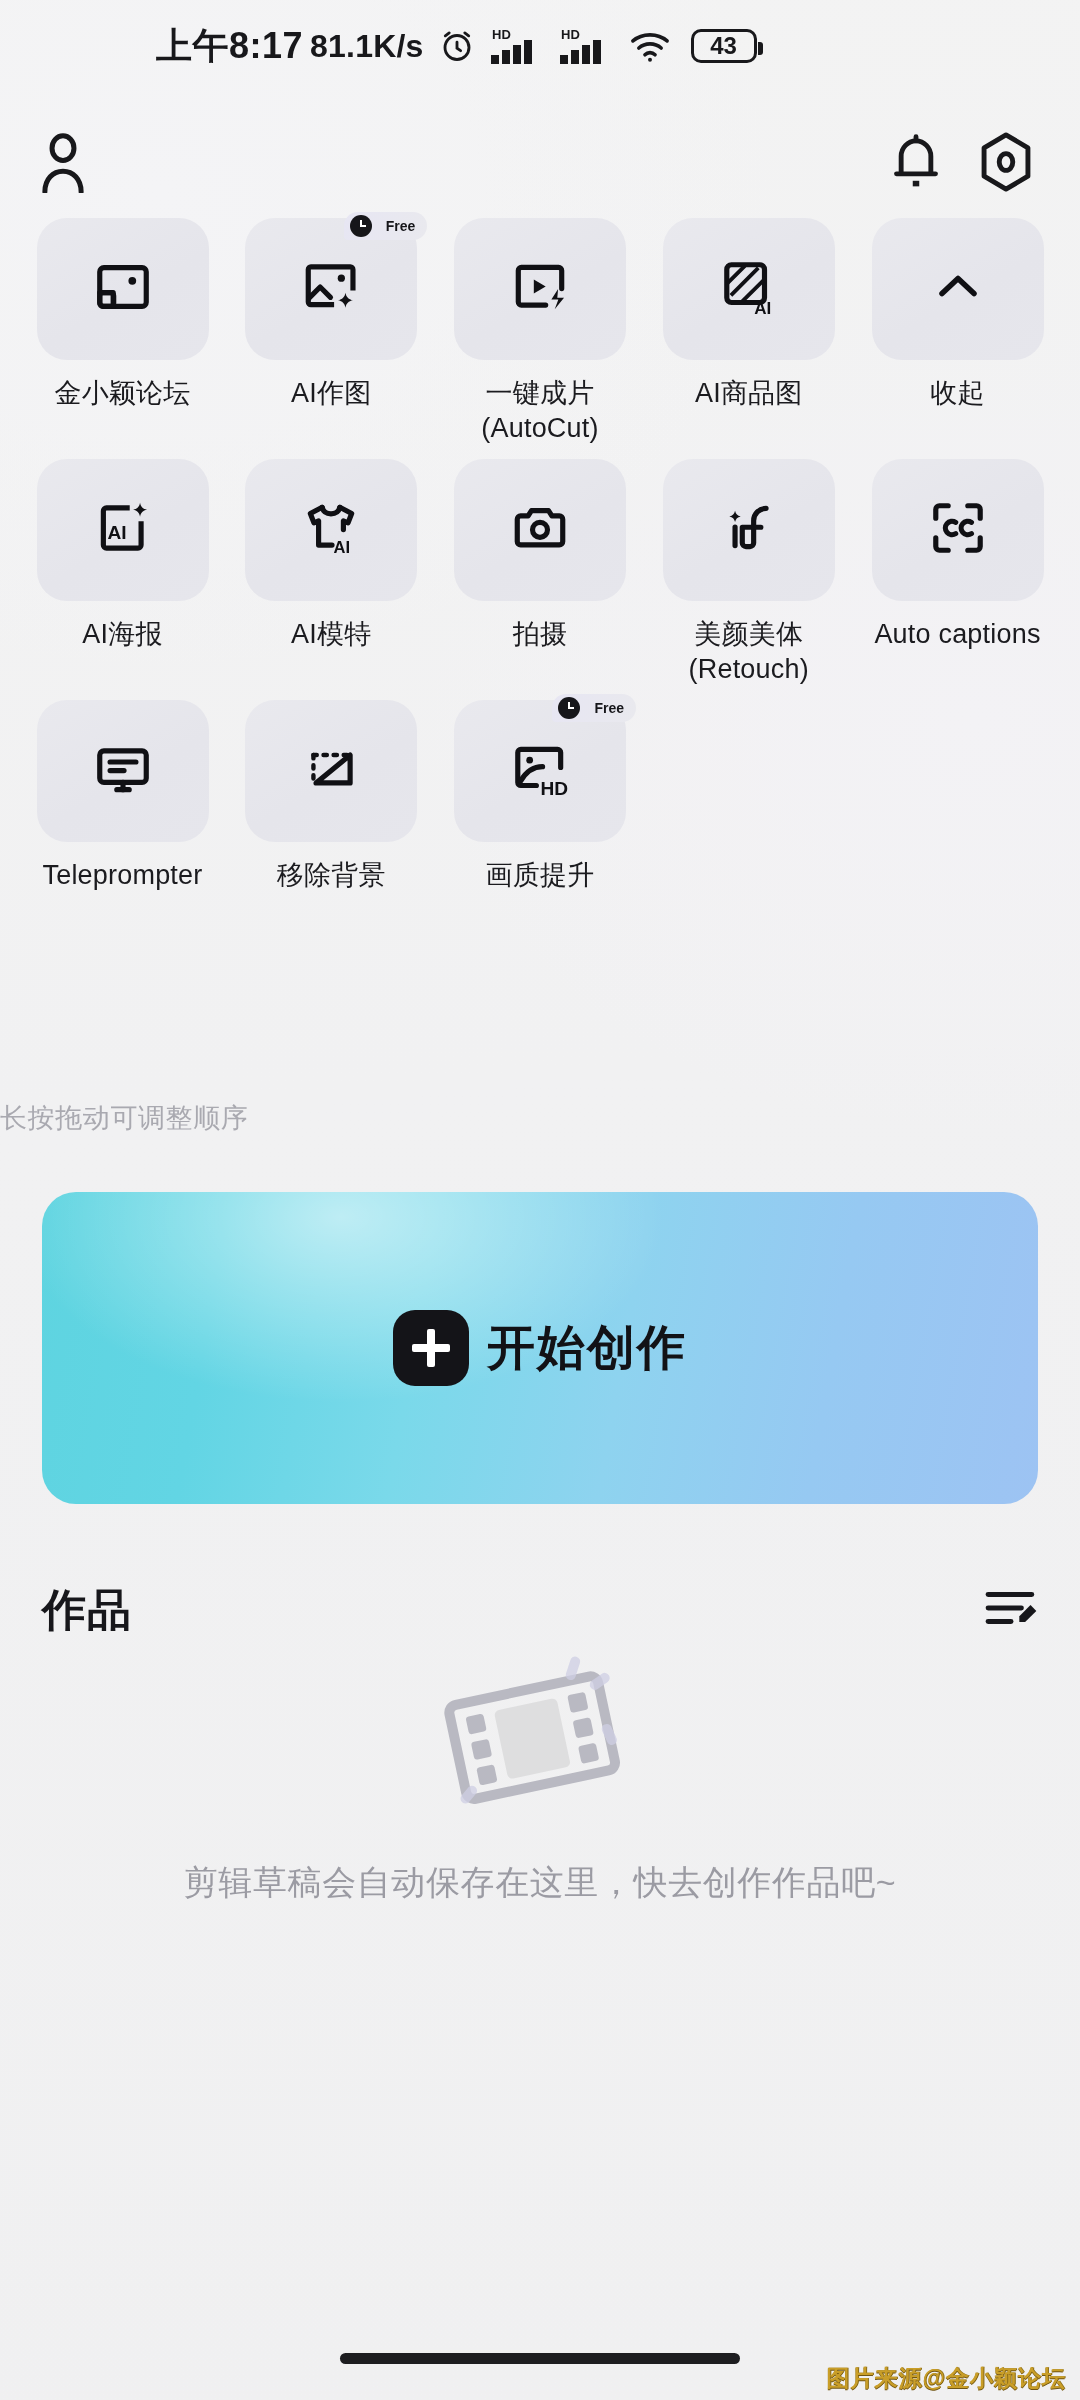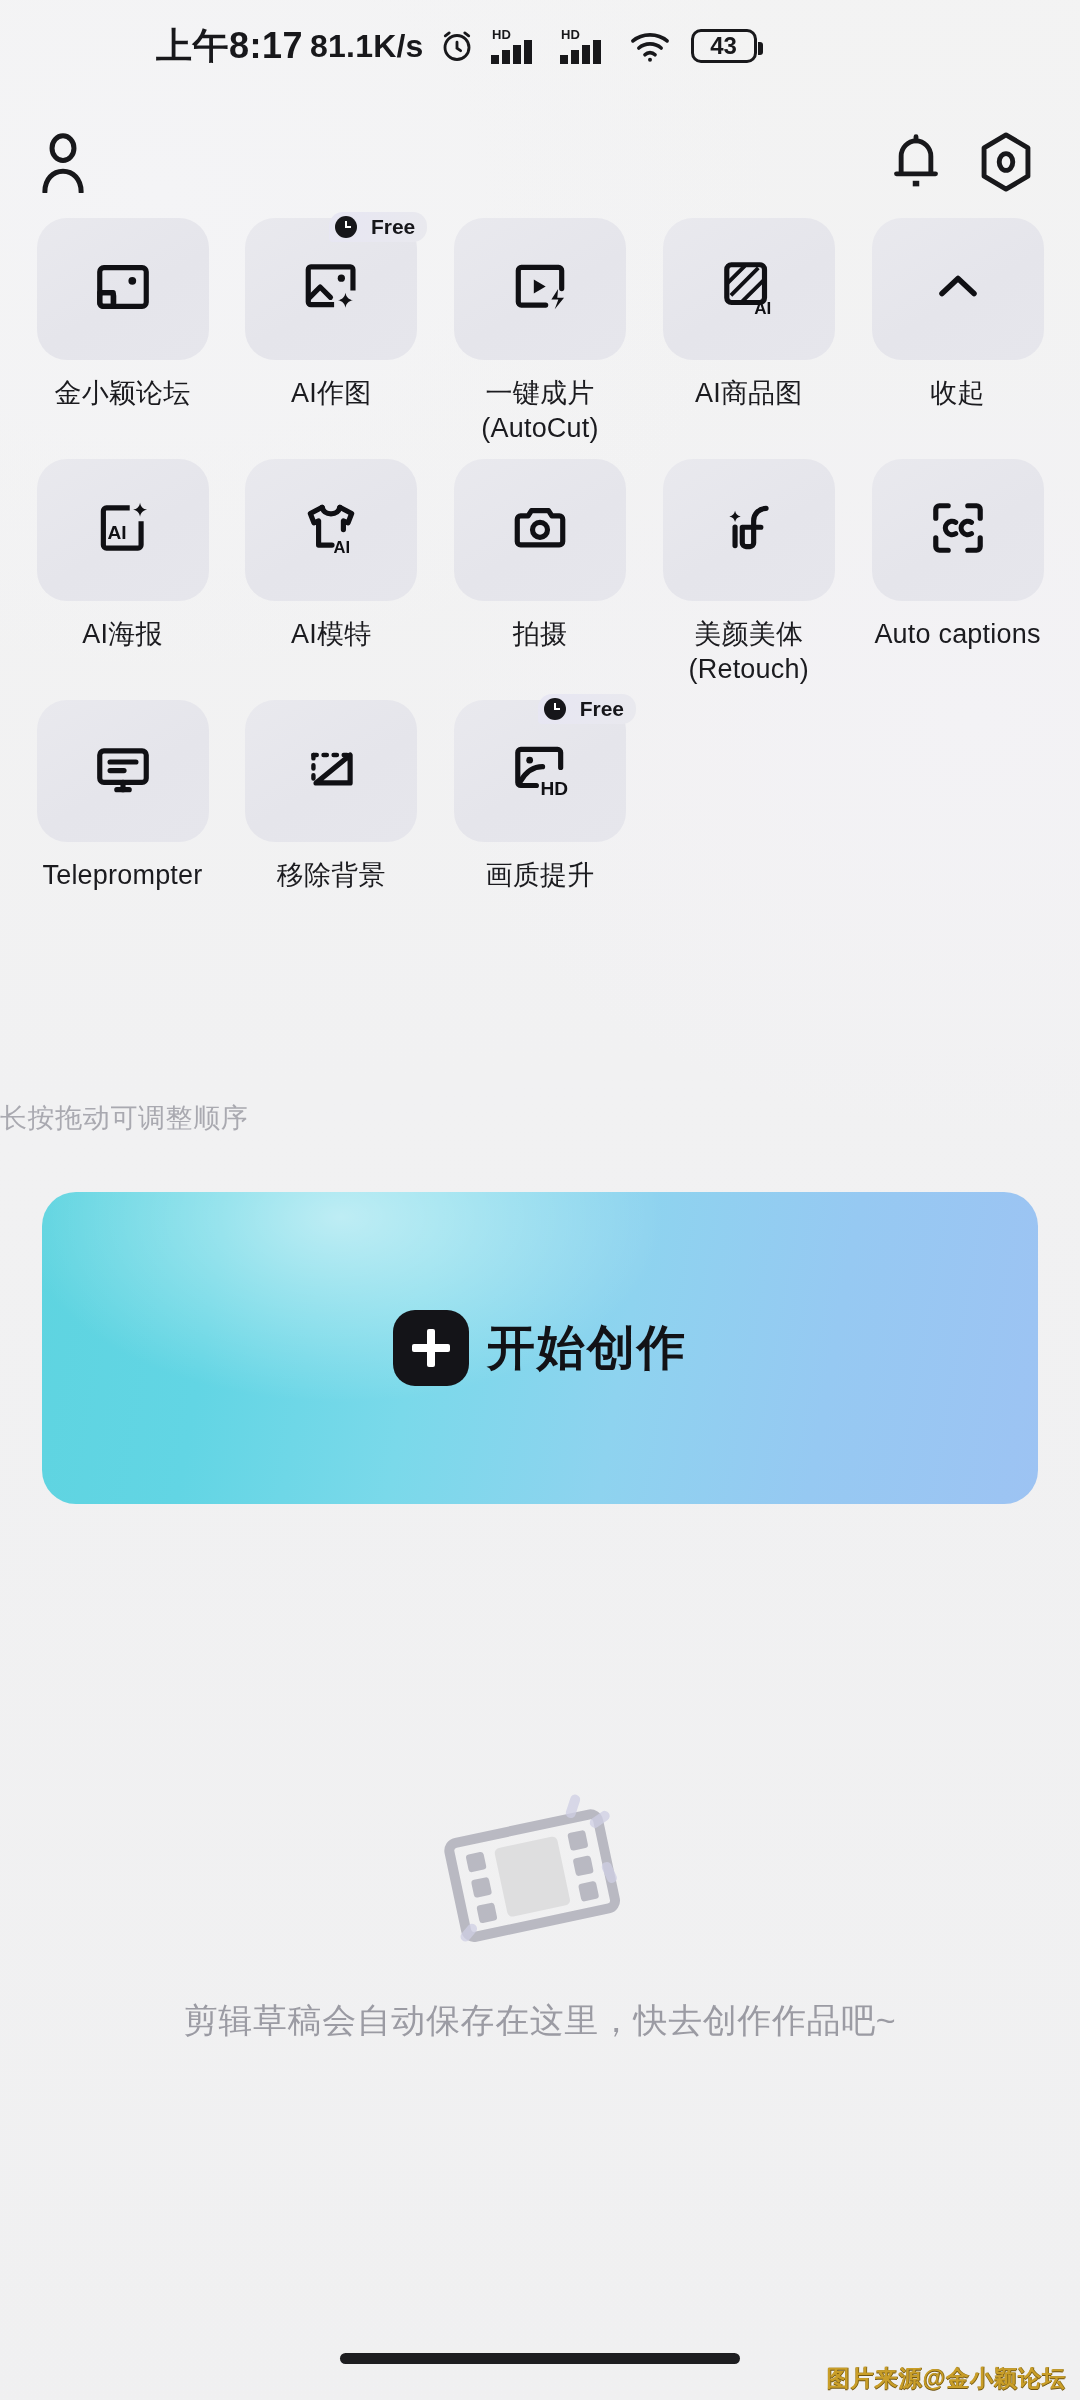--- a/index.html
+++ b/index.html
@@ -74,21 +74,21 @@
   .tile-label{
     margin-top:16px; font-size:27px; color:#1b1b1f; text-align:center;
     line-height:1.28; letter-spacing:0.2px; font-weight:400;
   }
   .badge{
     position:absolute; top:-6px; right:-10px;
     background:linear-gradient(100deg,#e7e6f3 0%,#e9e9ee 100%);
     border-radius:14px 14px 14px 4px;
     padding:3px 12px 3px 6px;
     display:flex; align-items:center; gap:14px;
-    font-size:21px; font-weight:700; color:#16161a;
+    font-size:14px; font-weight:700; color:#16161a;
   }
   .badge .clock{
     width:22px; height:22px; border-radius:50%; background:#16161a;
     position:relative; flex:none;
   }
   .badge .clock:before{
     content:""; position:absolute; left:10px; top:5px; width:2px; height:7px;
     background:#fff;
   }
   .badge .clock:after{
@@ -126,21 +126,21 @@
   }
 
   
   .works-head{
     position:absolute; top:1570px; left:42px; right:42px; height:80px;
     display:flex; align-items:center; justify-content:space-between;
   }
   .works-title{ font-size:44px; font-weight:700; color:#17171b; letter-spacing:1px; }
 
   .empty{
-    position:absolute; top:1790px; left:0; right:0;
+    position:absolute; top:1652px; left:0; right:0;
     display:flex; flex-direction:column; align-items:center;
   }
   .film-wrap{ width:240px; height:160px; position:relative; }
   .empty-text{
     margin-top:46px; width:840px; text-align:center;
     font-size:34px; line-height:1.45; color:#9b9ba3; letter-spacing:0.6px;
   }
 
   
   .homebar{
@@ -440,20 +440,33 @@
     </div>
   </div>
 
   <div class="hint">长按拖动可调整顺序</div>
 
   <div class="create">
     <div class="plus-box"></div>
     <div class="create-label">开始创作</div>
   </div>
 
+  <div class="works-head">
+    <div class="works-title">作品</div>
+    <div>
+      <span>
+        <svg width="54" height="46" viewBox="0 0 26 22" fill="none" stroke="#17171b" stroke-width="2.4" stroke-linecap="round" stroke-linejoin="round">
+          <path d="M2 4.5h21"></path>
+          <path d="M2 11h16"></path>
+          <path d="M2 17.5h11"></path>
+          <path d="M22.4 9.6 17 15v2.8h2.8l5.4-5.4z" fill="#17171b" stroke="none"></path>
+        </svg>
+      </span>
+    </div>
+  </div>
 
   <div class="empty">
     <div class="film-wrap">
       <svg width="240" height="160" viewBox="0 0 120 80">
         <g transform="rotate(-12 60 42)">
           <rect x="18" y="18" width="76" height="48" rx="4" fill="none" stroke="#b9b9c2" stroke-width="5"></rect>
           <rect x="25.5" y="25" width="9" height="9" rx="1.6" fill="#b9b9c2"></rect>
           <rect x="25.5" y="38" width="9" height="9" rx="1.6" fill="#b9b9c2"></rect>
           <rect x="25.5" y="51" width="9" height="9" rx="1.6" fill="#b9b9c2"></rect>
           <rect x="77.5" y="25" width="9" height="9" rx="1.6" fill="#b9b9c2"></rect>

